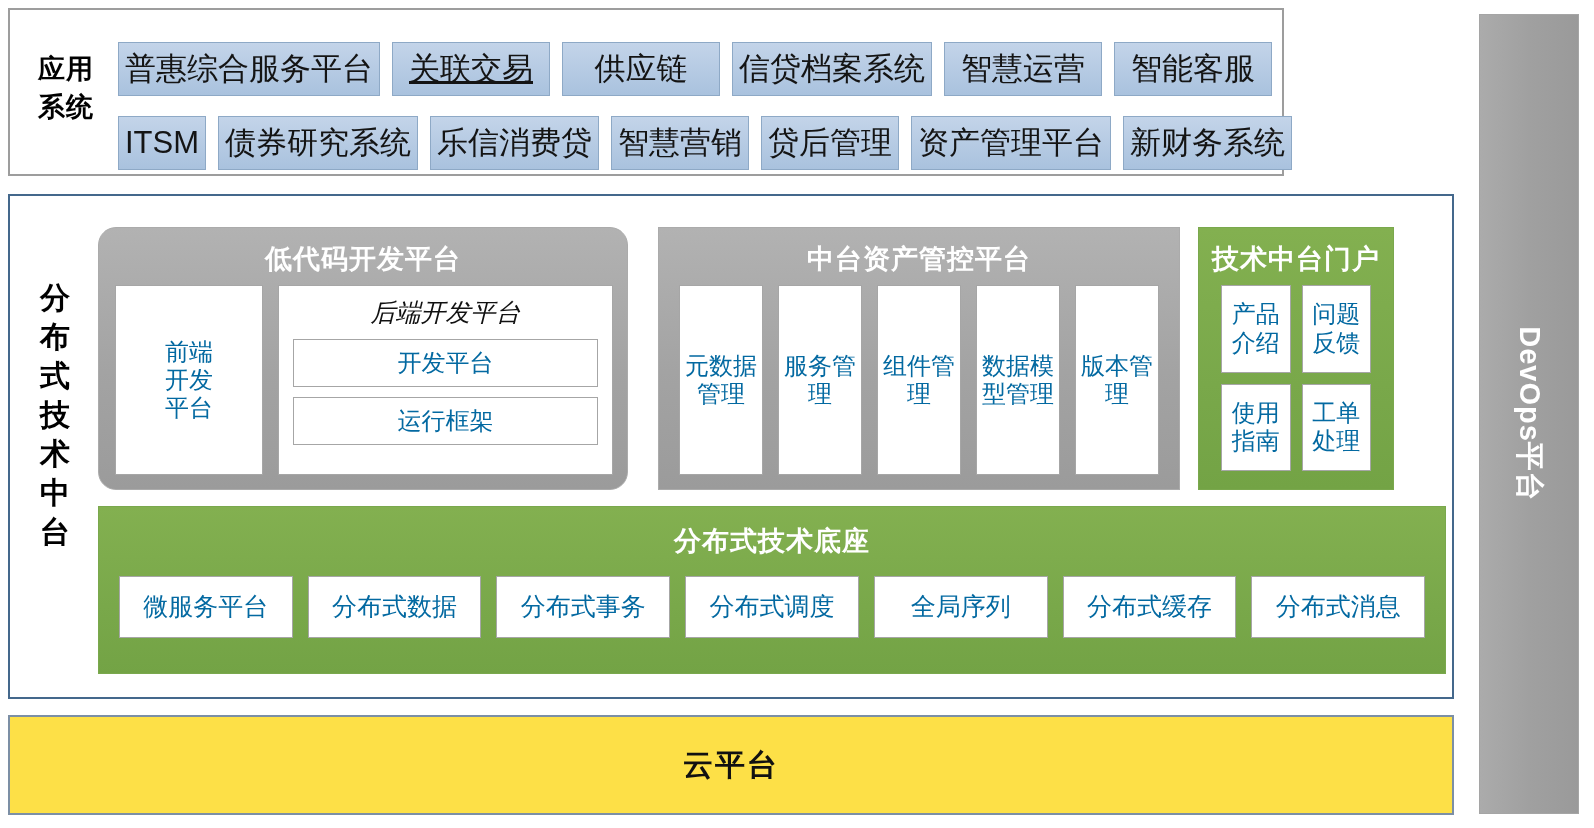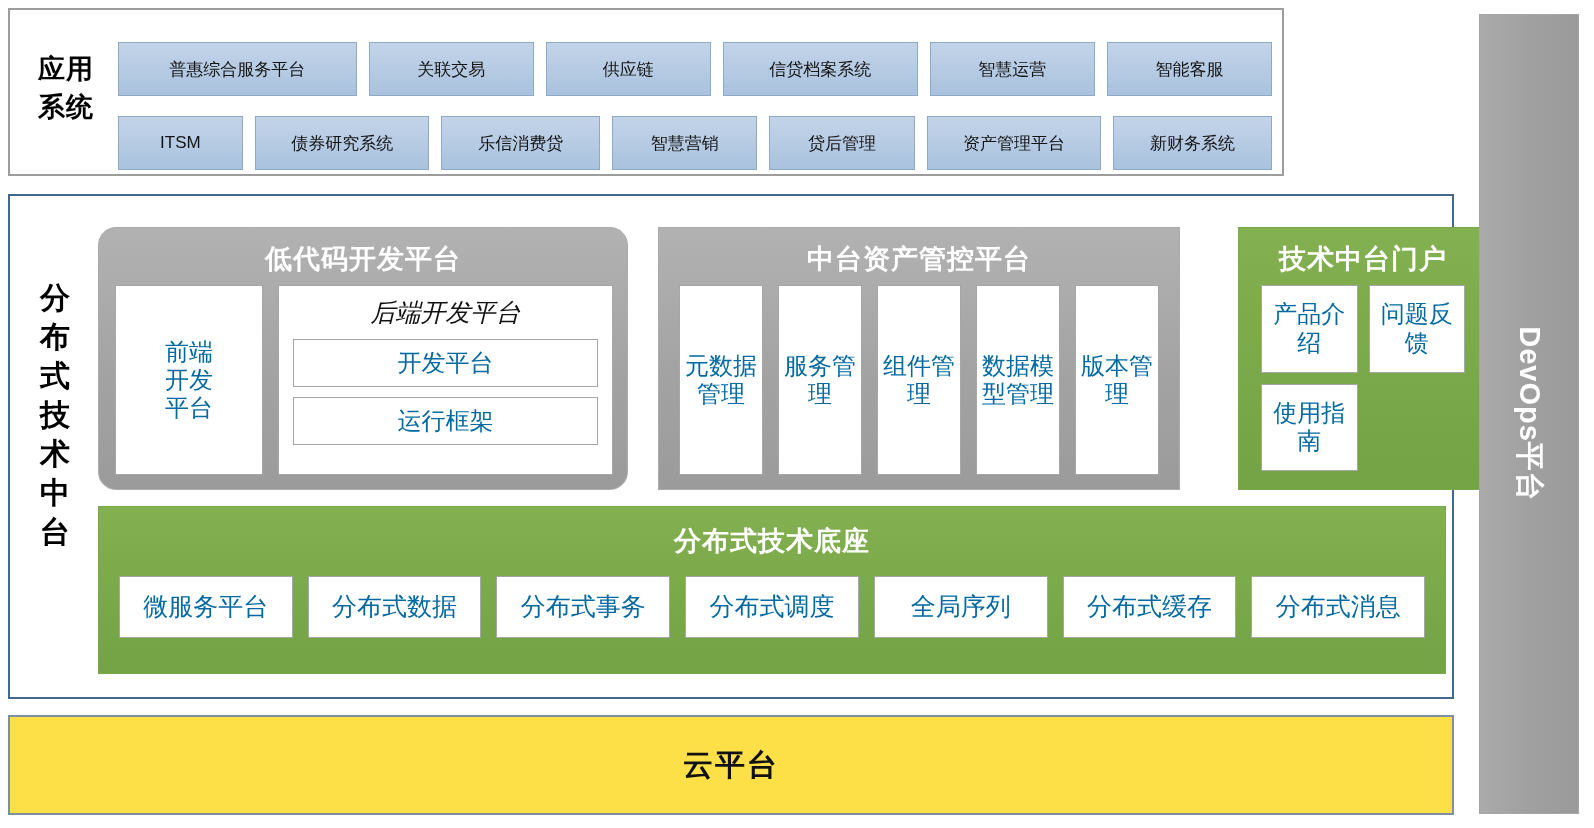--- a/index.html
+++ b/index.html
@@ -58,24 +58,24 @@
   }
   #app-row-1 { top: 32px; height: 54px; }
   #app-row-2 { top: 106px; height: 54px; }
 
   .app-box {
     background: linear-gradient(180deg, #c3d4e9 0%, #a9c2de 100%);
     border: 1px solid #8ea9c6;
     display: flex;
     align-items: center;
     justify-content: center;
-    font-size: 17px;
+    font-size: 31px;
     color: #141414;
     white-space: nowrap;
-    padding: 0 15px;
+    padding: 0 6px;
     box-sizing: border-box;
   }
 
   
   #mid-section {
     left: 8px; top: 194px; width: 1446px; height: 505px;
   }
   #mid-vertical-label {
     position: absolute;
     left: 14px; top: 82px;
@@ -136,21 +136,21 @@
   }
 
   #asset-panel { left: 648px; top: 31px; width: 522px; height: 263px; }
   #asset-title { position: absolute; left: 0; top: 13px; width: 100%; }
   #asset-cards {
     position: absolute; left: 20px; top: 57px; right: 20px; height: 190px;
     display: flex; gap: 15px;
   }
   #asset-cards .white-card { flex: 1; }
 
-  #portal-panel { left: 1228px; top: 31px; width: 250px; height: 263px; }
+  #portal-panel { left: 1188px; top: 31px; width: 196px; height: 263px; }
   #portal-title { position: absolute; left: 0; top: 13px; width: 100%; }
   #portal-grid {
     position: absolute; left: 22px; top: 57px; right: 22px; height: 186px;
     display: grid; grid-template-columns: 1fr 1fr; grid-template-rows: 1fr 1fr;
     gap: 11px;
   }
 
   #base-panel { left: 88px; top: 310px; width: 1348px; height: 168px; }
   #base-title { position: absolute; left: 0; top: 16px; width: 100%; }
   #base-cards {
@@ -191,21 +191,21 @@
 
 <div id="canvas">
 
   <div id="app-section" class="abs outer-frame">
     <div id="app-section-label">
         <div>应用</div>
         <div>系统</div>
       </div>
     <div id="app-row-1" class="app-row">
         <div class="app-box" style="flex: 1.55 1 0%;">普惠综合服务平台</div>
-        <div class="app-box" style="flex: 1 1 0%;">关联交易</div>
+        <div class="app-box" style="flex: 1 1 0%; text-decoration: underline;">关联交易</div>
         <div class="app-box" style="flex: 1 1 0%;">供应链</div>
         <div class="app-box" style="flex: 1.22 1 0%;">信贷档案系统</div>
         <div class="app-box" style="flex: 1 1 0%;">智慧运营</div>
         <div class="app-box" style="flex: 1 1 0%;">智能客服</div>
       </div>
     <div id="app-row-2" class="app-row">
         <div class="app-box" style="flex: 0.82 1 0%;">ITSM</div>
         <div class="app-box" style="flex: 1.26 1 0%;">债券研究系统</div>
         <div class="app-box" style="flex: 1.12 1 0%;">乐信消费贷</div>
         <div class="app-box" style="flex: 1 1 0%;">智慧营销</div>
@@ -253,20 +253,21 @@
           <div class="white-card thin-wrap">版本管理</div>
         </div>
     </div>
 
     <div id="portal-panel" class="abs green-panel">
       <div id="portal-title" class="panel-title">技术中台门户</div>
       <div id="portal-grid">
           <div class="white-card thin-wrap">产品介绍</div>
           <div class="white-card thin-wrap">问题反馈</div>
           <div class="white-card thin-wrap">使用指南</div>
+          <div class="white-card thin-wrap">工单处理</div>
         </div>
     </div>
 
     <div id="base-panel" class="abs green-panel">
       <div id="base-title" class="panel-title">分布式技术底座</div>
       <div id="base-cards">
           <div class="white-card">微服务平台</div>
           <div class="white-card">分布式数据</div>
           <div class="white-card">分布式事务</div>
           <div class="white-card">分布式调度</div>

